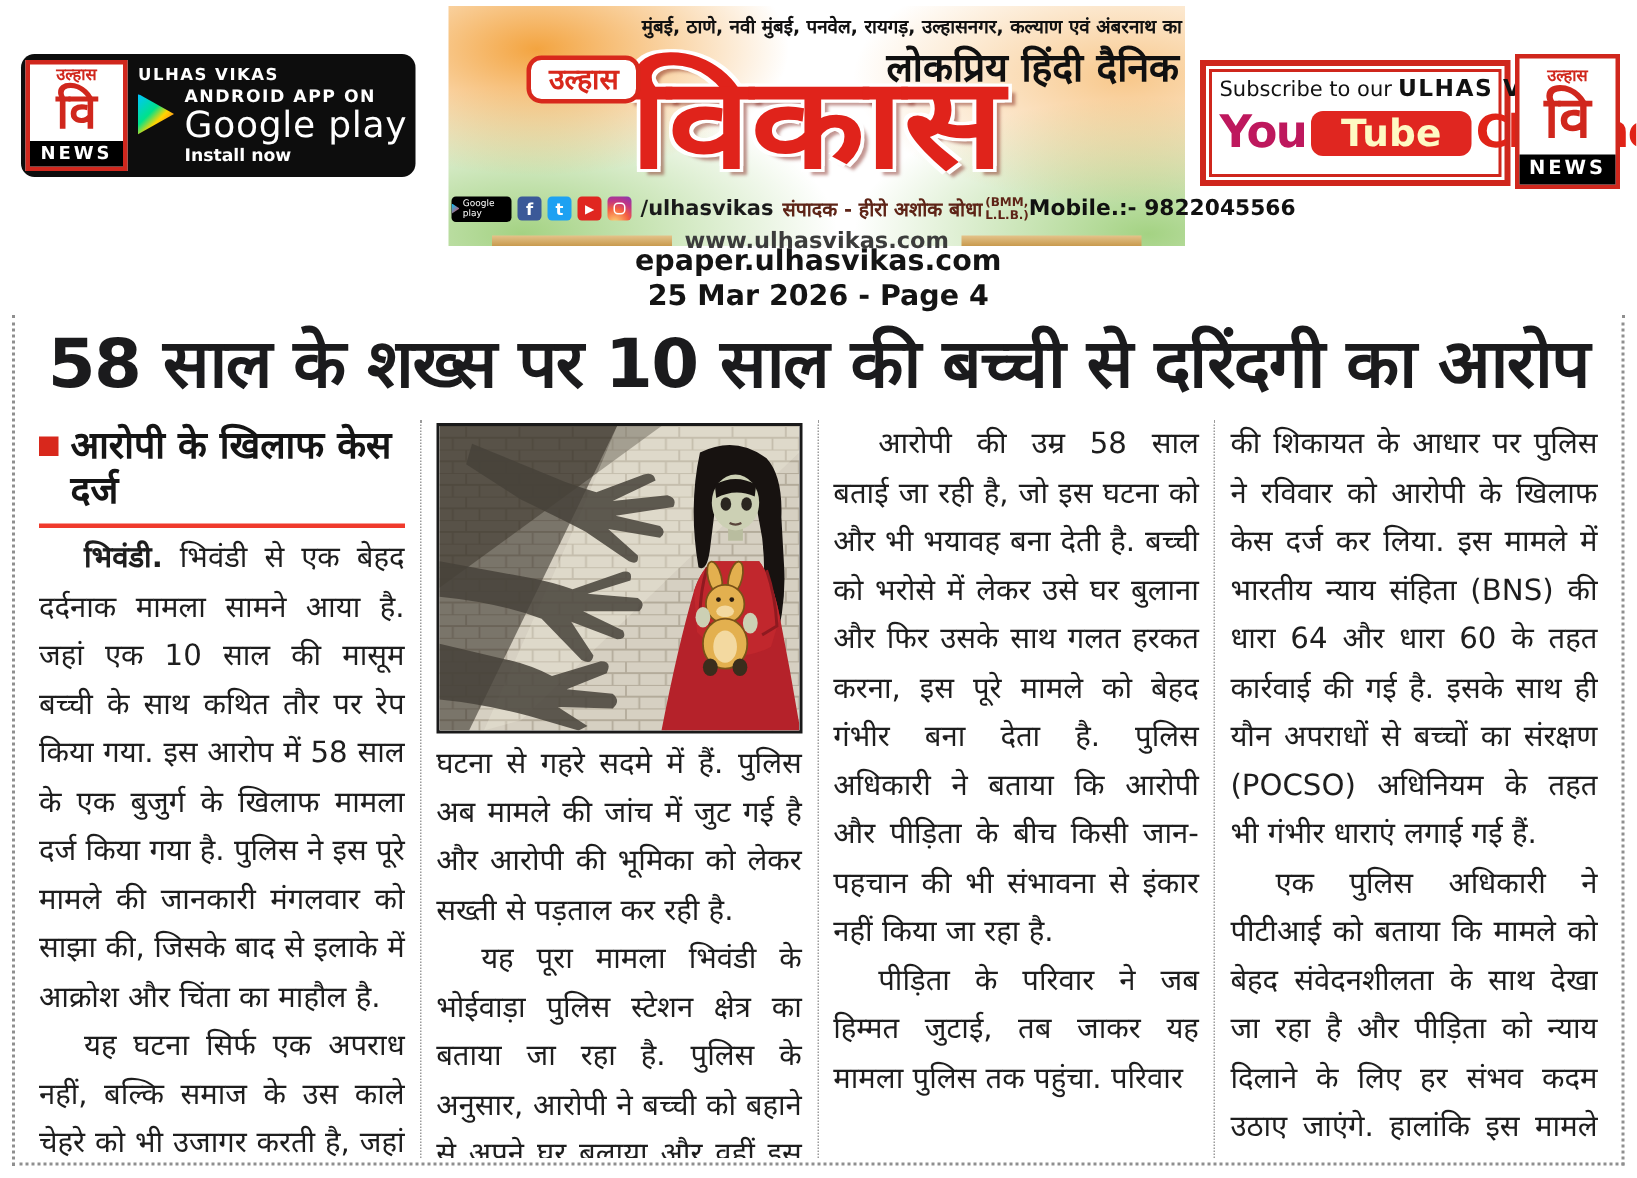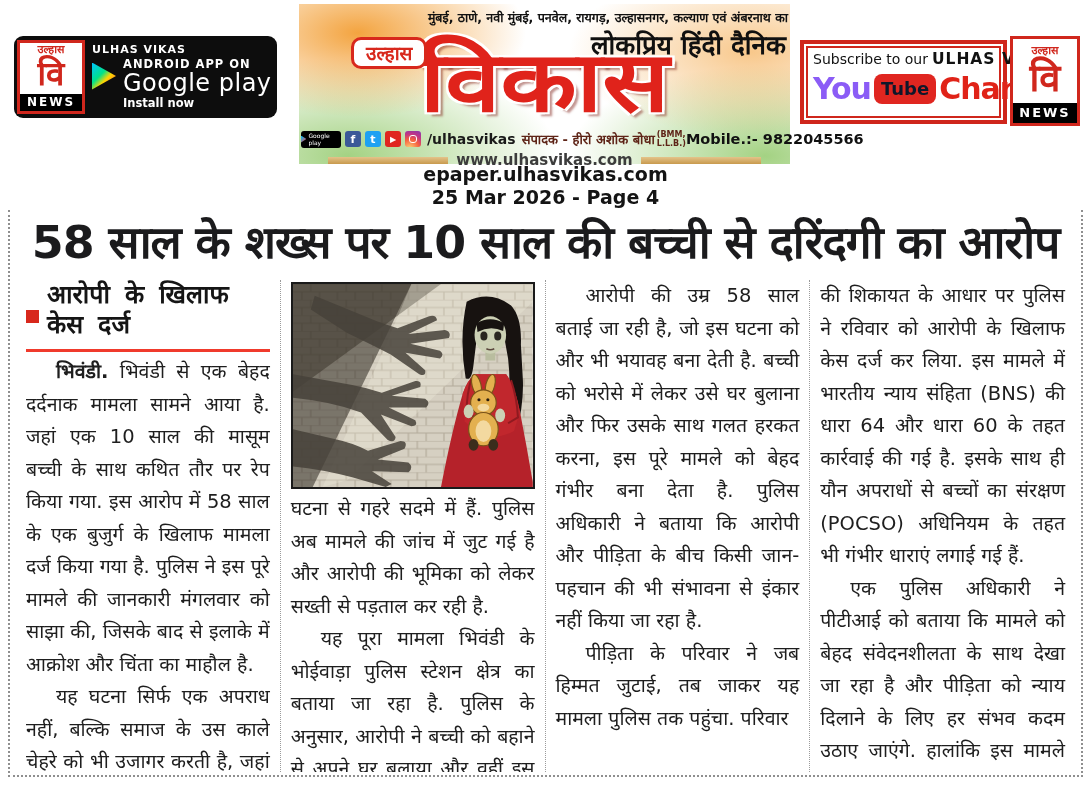--- a/index.html
+++ b/index.html
@@ -63,23 +63,23 @@
   .mh-website { font-size:15px; font-weight:bold; color:#3c3c3c; }
 
   
   .sub-badge { position:absolute; left:800px; top:40px; width:207px; height:84px;
     border:4px solid #cf261c; background:#fff; padding:2px; }
   .sub-inner { border:2px solid #cf261c; width:100%; height:100%; padding:2px 5px; }
   .sub-line1 { display:flex; align-items:baseline; white-space:nowrap; }
   .sub-t1 { font-size:14px; font-weight:normal; color:#111; }
   .sub-t2 { font-size:15.5px; font-weight:900; color:#111; letter-spacing:1px; margin-left:4px; }
   .sub-line2 { display:flex; align-items:center; margin-top:3px; }
-  .yt-you { font-size:30px; font-weight:900; color:#8b5cf6; letter-spacing:-1px; }
-  .yt-tube { background:#e02620; color:#0f172a; font-size:18px; font-weight:900; border-radius:8px;
-    padding:2px 7px; margin:0 3px; line-height:26px; }
+  .yt-you { font-size:30px; font-weight:900; color:#be185d; letter-spacing:-1px; }
+  .yt-tube { background:#e02620; color:#fef9c3; font-size:25px; font-weight:900; border-radius:8px;
+    padding:2px 20px; margin:0 3px; line-height:26px; }
   .yt-channel { font-size:30px; font-weight:900; color:#e02318; letter-spacing:-1px; }
   .logo-right { position:absolute; left:1010px; top:36px; width:70px; height:90px;
     background:#fff; border:3px solid #d0271d; display:flex; flex-direction:column; align-items:center; }
   .logo-right .l-top { color:#d0271d; font-size:11px; font-weight:bold; margin-top:3px; }
   .logo-right .l-letter { color:#d0271d; font-size:38px; font-weight:900; line-height:42px; }
   .logo-right .l-news { background:#000; color:#fff; font-size:13px; font-weight:bold; letter-spacing:2px;
     width:100%; text-align:center; line-height:20px; margin-top:auto; }
 
   
   .epaper { position:absolute; left:0; top:163px; width:100%; text-align:center; color:#141414;font-weight:bold; }
@@ -88,21 +88,21 @@
 
   
   .article { position:absolute; left:8px; top:210px; width:1075px; height:567px;
     border-left:2px dotted #8f8f8f; border-right:2px dotted #8f8f8f; border-bottom:2px dotted #8f8f8f;
     padding:2px 6px 0 6px; }
   .headline { font-size:45px; line-height:62px; font-weight:900; color:#1b1b1d; text-align:center;
     white-space:nowrap; letter-spacing:-1px; transform:scaleX(1.02); transform-origin:center; }
   .cols { display:grid; grid-template-columns:1fr 1fr 1fr 1fr; column-gap:0; margin-top:6px; height:492px; overflow:hidden; }
   .col { padding:0 10px; border-right:1px dotted #9b9b9b; overflow:hidden; }
   .col:last-child { border-right:none; }
-  .subhead { display:flex; align-items:center; margin-top:2px;font-family:Liberation Mono, monospace; }
+  .subhead { display:flex; align-items:flex-start; margin-top:2px; }
   .red-sq { width:13px; height:13px; background:#d8281c; margin:9px 8px 0 0; flex:0 0 auto; }
   .subhead-text { font-size:25px; line-height:30px; font-weight:800; color:#151515; }
   .red-rule { height:3px; background:#f03a2c; margin:7px 0 4px 0; }
   .body-p { font-size:19.5px; line-height:32.5px; color:#1e1e1e; text-align:justify; }
   .body-p.indent { text-indent:30px; }
   .lead { font-weight:800; }
   .news-photo { width:100%; height:207px; border:2px solid #1a1a1a; display:block; margin:2px 0 4px 0; }
 </style>
 </head>
 <body>

